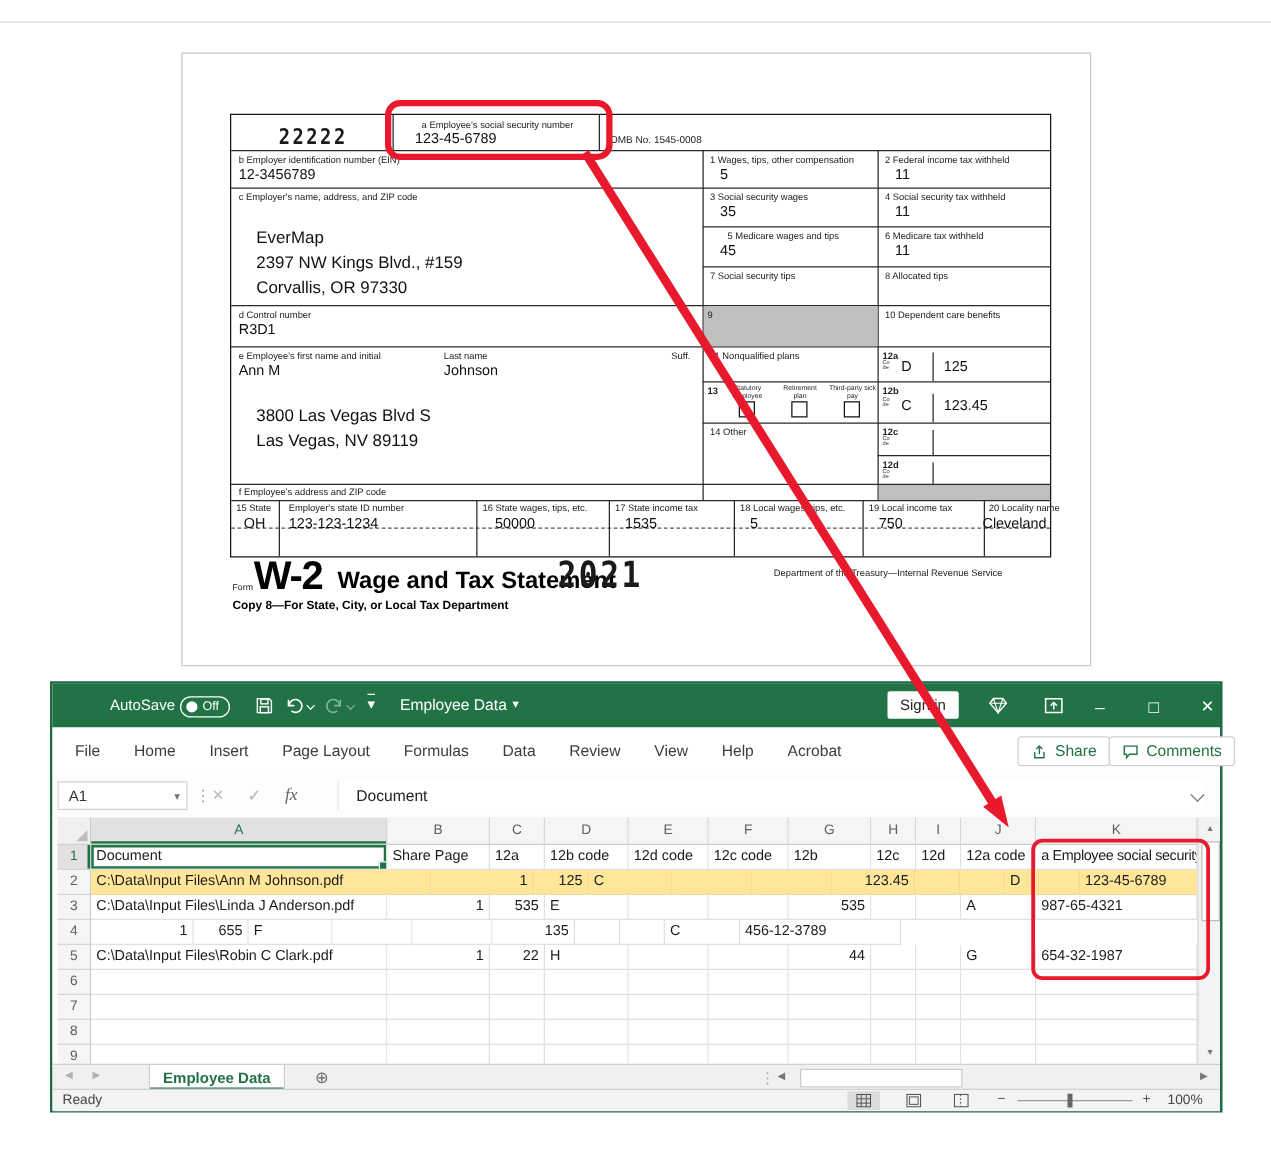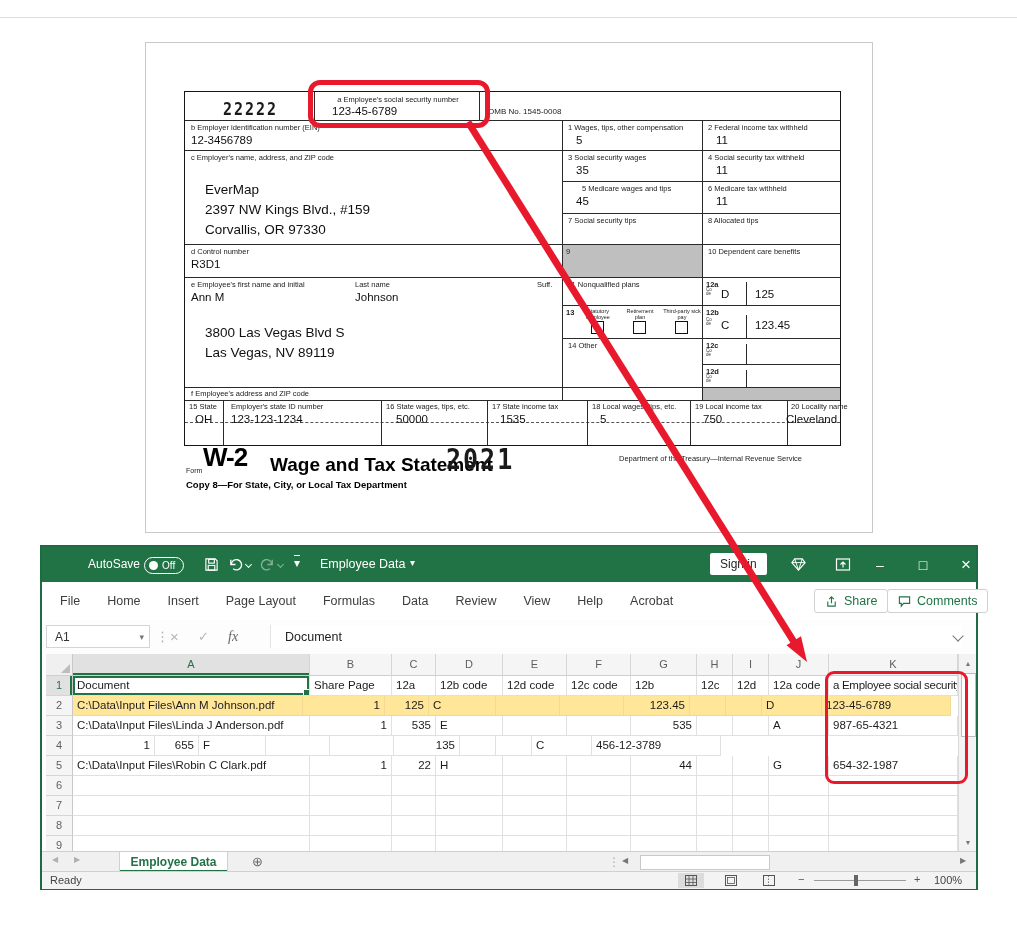--- a/index.html
+++ b/index.html
@@ -222,21 +222,21 @@
       <div class="val" style="left:315px;top:321px">1535</div>
       <div class="lbl" style="left:407px;top:310px">18 Local wages, tips, etc.</div>
       <div class="val" style="left:415px;top:321px">5</div>
       <div class="lbl" style="left:510px;top:310px">19 Local income tax</div>
       <div class="val" style="left:518px;top:321px">750</div>
       <div class="lbl" style="left:606px;top:310px">20 Locality name</div>
       <div class="val" style="left:601px;top:321px;width:50px;text-align:right">Cleveland</div>
     </div>
 
     <div class="lbl" style="left:40px;top:424px;font-size:7px">Form</div>
-    <div style="position:absolute;left:57px;top:399px;font-size:26px;font-weight:700;letter-spacing:-1px;color:#000">W-2</div>
+    <div style="position:absolute;left:57px;top:399px;font-size:32px;font-weight:700;letter-spacing:-1px;color:#000">W-2</div>
     <div style="position:absolute;left:124px;top:411px;font-size:19px;font-weight:700;color:#000">Wage and Tax Statement</div>
     <div class="digital" style="position:absolute;left:300px;top:400px;font-size:25px">2021</div>
     <div style="position:absolute;left:428px;top:411px;width:228px;text-align:right;font-size:7.5px;color:#222">Department of the Treasury—Internal Revenue Service</div>
     <div style="position:absolute;left:40px;top:436px;font-size:9.5px;font-weight:700;color:#000">Copy 8—For State, City, or Local Tax Department</div>
   </div>
 
   <div class="xl">
 
     <div class="xl-title">
       <span class="it" style="left:46px;top:10px">AutoSave</span>
@@ -344,21 +344,21 @@
             <div class="gcell" style="width: 64px;">12d code</div>
             <div class="gcell" style="width: 64px;">12c code</div>
             <div class="gcell" style="width: 66px;">12b</div>
             <div class="gcell" style="width: 36px;">12c</div>
             <div class="gcell" style="width: 36px;">12d</div>
             <div class="gcell" style="width: 60px;">12a code</div>
             <div class="gcell" style="width: 129px; letter-spacing: -0.3px;">a Employee social security</div>
           </div>
           <div class="grow">
             <div class="rhead">2</div>
-            <div class="gcell ycell" style="width: 230px;">C:\Data\Input Files\Ann M Johnson.pdf</div>
+            <div class="gcell ycell" style="width: 272px;">C:\Data\Input Files\Ann M Johnson.pdf</div>
             <div class="gcell rt ycell" style="width: 82px;">1</div>
             <div class="gcell rt ycell" style="width: 44px;">125</div>
             <div class="gcell ycell" style="width: 67px;">C</div>
             <div class="gcell ycell" style="width: 64px;"></div>
             <div class="gcell ycell" style="width: 64px;"></div>
             <div class="gcell rt ycell" style="width: 66px;">123.45</div>
             <div class="gcell ycell" style="width: 36px;"></div>
             <div class="gcell ycell" style="width: 36px;"></div>
             <div class="gcell ycell" style="width: 60px;">D</div>
             <div class="gcell ycell" style="width: 129px;">123-45-6789</div>

